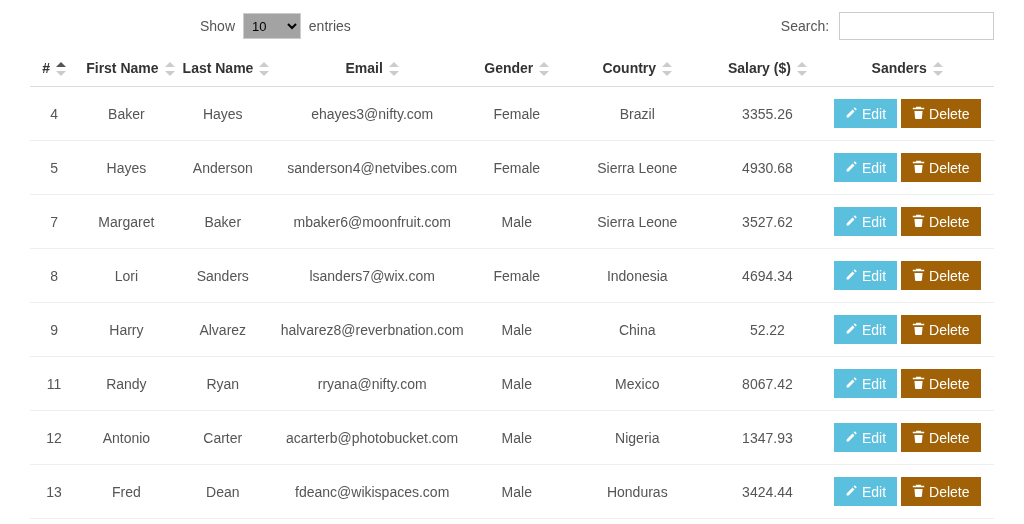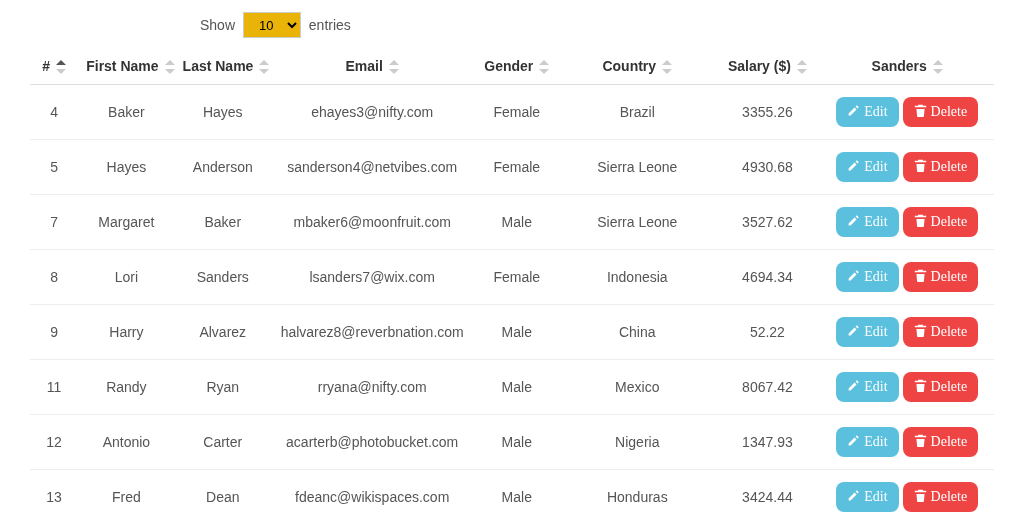--- a/index.html
+++ b/index.html
@@ -17,22 +17,22 @@
     align-items: center;
     padding: 4px 0 10px 0;
   }
   .length-control { margin-left: 170px; color:#555; }
   .length-control select {
     border: 1px solid #ccc;
     height: 26px;
     width: 58px;
     margin: 0 4px;
     font-size: 13px;
-    background:#eab308;
-    padding-left:11px;
+    background:#a3a3a3;
+    padding-left:4px;
   }
   .search-control label { color:#555; }
   .search-control input {
     border: 1px solid #ccc;
     height: 28px;
     width: 155px;
     margin-left: 6px;
     padding: 2px 6px;
     font-size: 14px;
   }
@@ -91,42 +91,45 @@
     border-top: 5px solid #ccc;
   }
   .sort-icon.asc::before { border-bottom-color: #555; }
   .sort-icon.asc::after  { border-top-color: #ccc; }
 
   .btn {
     display: inline-flex;
     align-items: center;
     gap: 4px;
     border: none;
-    border-radius: 8px;
+    border-radius: 0;
     color: #fff;
     padding: 7px 11px;
     font-size: 14px;
     cursor: pointer;
     line-height: 1;
-    font-family: Liberation Serif, serif;
   }
   .btn-edit   { background: #5bc0de; }
-  .btn-delete { background: #ef4444; margin-left: 4px; }
+  .btn-delete { background: #a16207; margin-left: 4px; }
   .btn .icon-svg { width: 13px; height: 13px; fill: #fff; }
 </style>
 </head>
 <body>
 
 <div class="top-controls">
   <div class="length-control">
     <span>Show</span>
     <select>
       <option>10</option>
     </select>
     <span>entries</span>
+  </div>
+  <div class="search-control">
+    <label>Search:</label>
+    <input type="text" value="" style="">
   </div>
 </div>
 
 <table>
   <colgroup>
     <col class="col-num">
       <col class="col-first">
       <col class="col-last">
       <col class="col-email">
     <col class="col-gender">

